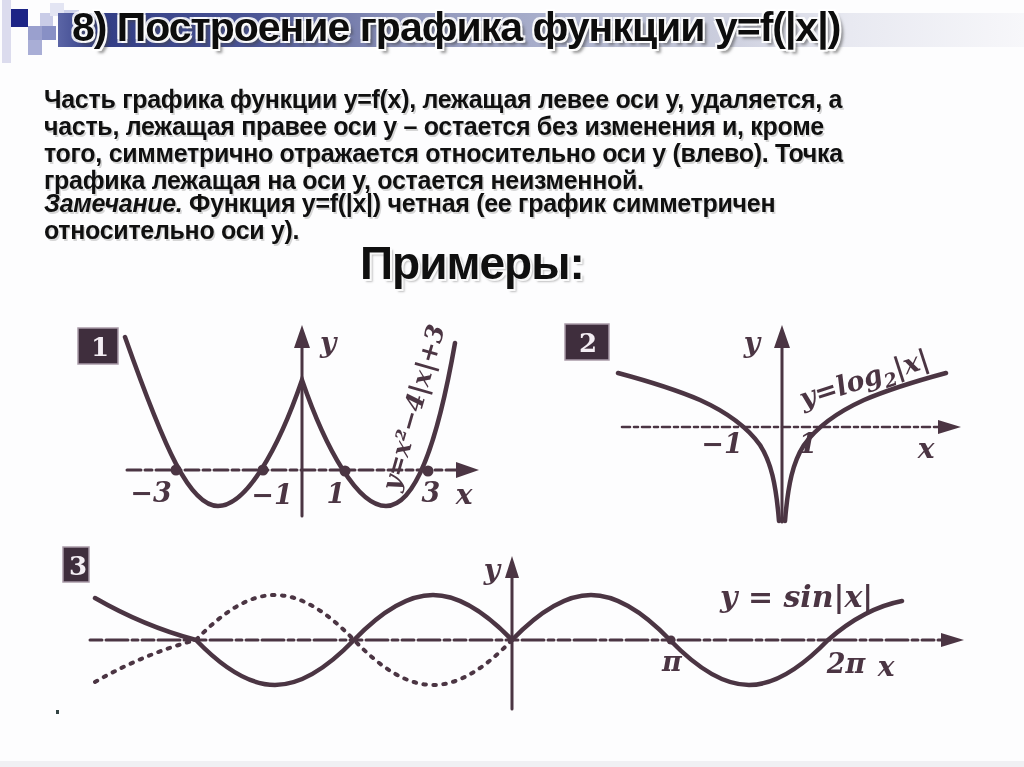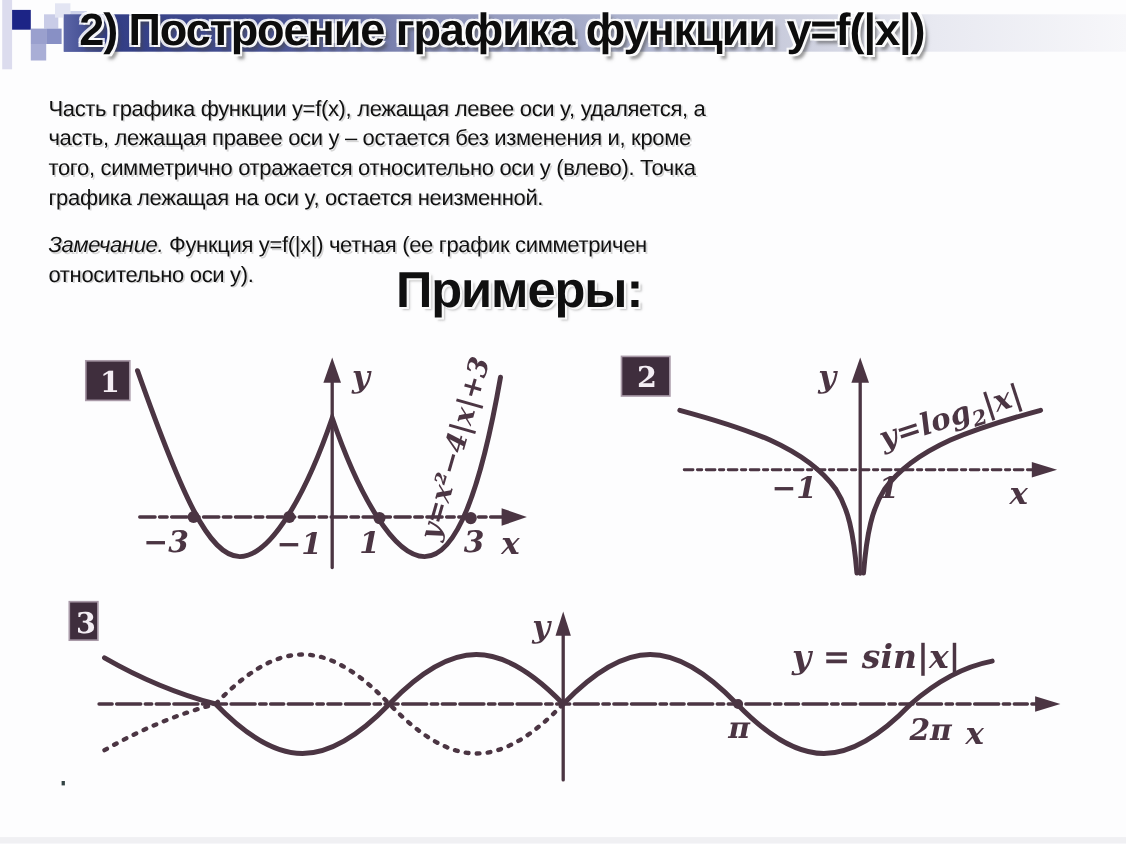--- a/index.html
+++ b/index.html
@@ -30,25 +30,25 @@
     left:72px;top:4px;white-space:pre;
     font-size:41px;font-weight:700;letter-spacing:-1px;color:#0d0d0d;
     text-shadow:
       2px 2px 0 rgba(255,255,255,.95),-2px -2px 0 rgba(255,255,255,.85),
       2px -2px 0 rgba(255,255,255,.85),-2px 2px 0 rgba(255,255,255,.85),
       4px 4px 3px rgba(70,70,70,.55);
   }
   
   .body-par{
     left:44px;top:86px;white-space:pre;
-    font-size:20px;font-weight:400;line-height:27px;color:var(--text);
+    font-size:25px;font-weight:700;line-height:27px;color:var(--text);
     letter-spacing:-.3px;
     text-shadow:1.5px 1.5px 0 rgba(140,140,140,.35);
   }
-  .note-par{top:210px;}
+  .note-par{top:190px;}
   .note-lead{font-style:italic;}
   .examples{
     left:360px;top:236px;
     font-size:46px;font-weight:700;color:var(--text);letter-spacing:-1px;
     text-shadow:2px 2px 0 rgba(255,255,255,.9),3px 3px 2px rgba(120,120,120,.45);
   }
   
   svg text{fill:var(--ink);}
   .ink{stroke:var(--ink);fill:none;stroke-linecap:round;}
   .curve{stroke-width:4.5px;}
@@ -73,21 +73,21 @@
 <div class="deco sq8"></div>
 <div class="deco sq1"></div>
 <div class="deco sq2"></div>
 <div class="deco sq3"></div>
 <div class="deco sq4"></div>
 <div class="deco sq5"></div>
 <div class="deco sq6"></div>
 <div class="deco sq7"></div>
 
 <div class="abs title-bar"></div>
-<div class="abs title-text">2) Построение графика функции y=f(|x|)</div>
+<div class="abs title-text">8) Построение графика функции y=f(|x|)</div>
 
 <div class="abs body-par">Часть графика функции y=f(x), лежащая левее оси y, удаляется, а
 часть, лежащая правее оси y – остается без изменения и, кроме
 того, симметрично отражается относительно оси y (влево). Точка
 графика лежащая на оси y, остается неизменной.</div>
 <div class="abs body-par note-par"><span class="note-lead">Замечание.</span><span> Функция y=f(|x|) четная (ее график симметричен
 относительно оси y).</span></div>
 <div class="abs examples">Примеры:</div>
 
 <svg class="abs" style="left:70px;top:320px;" width="410" height="215" viewBox="0 0 410 215">

